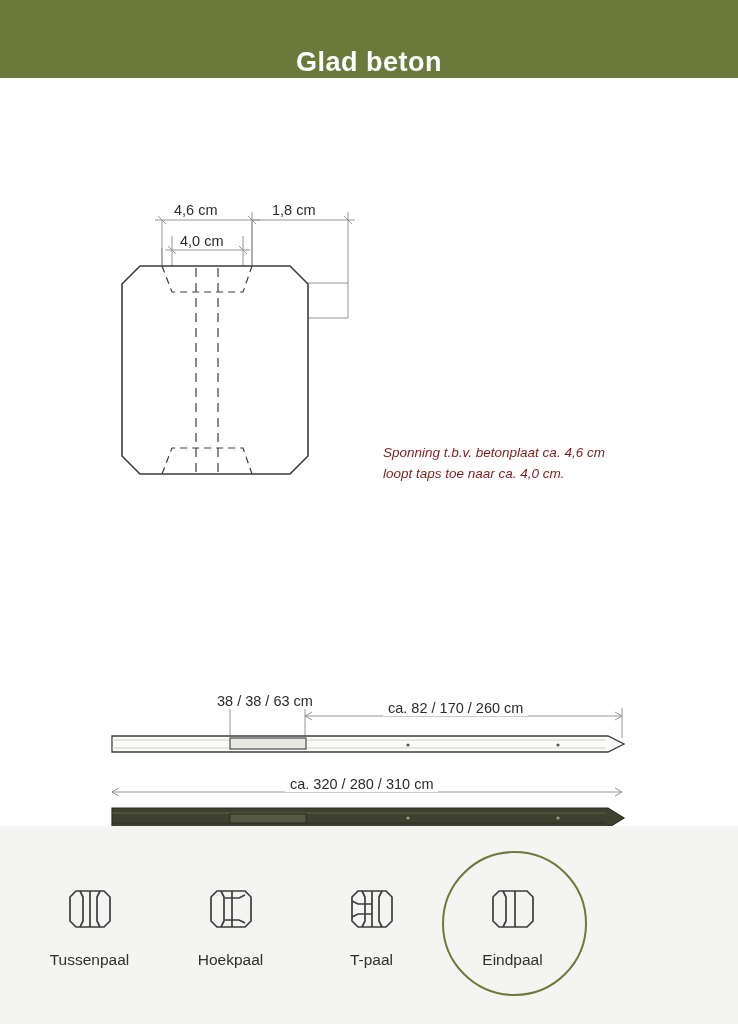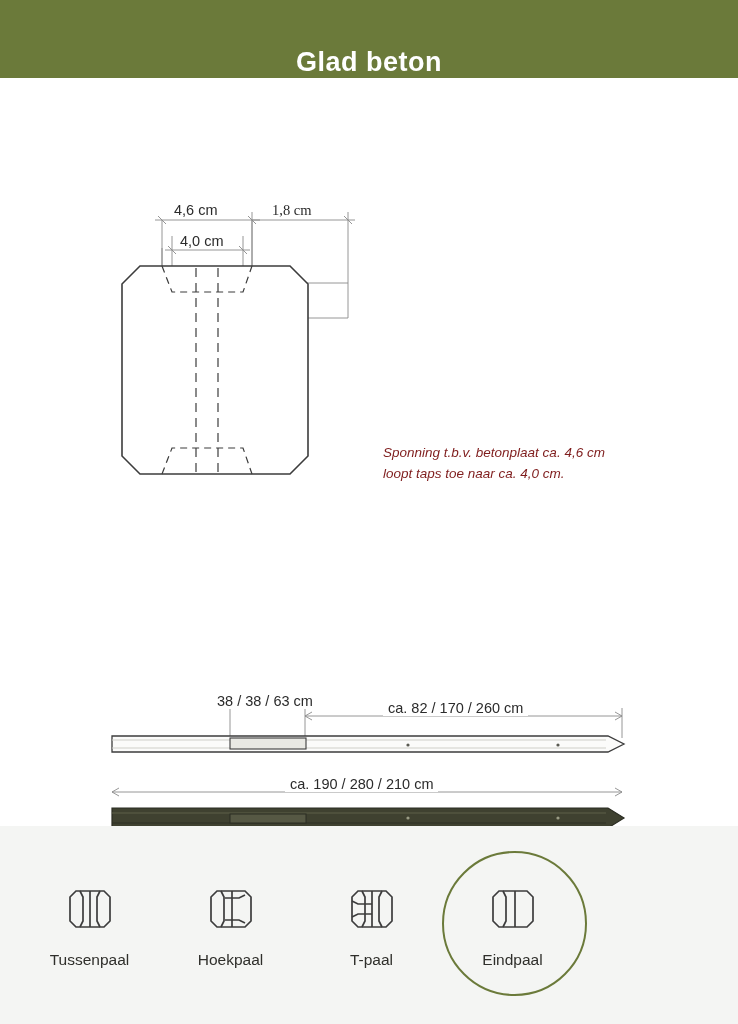--- a/index.html
+++ b/index.html
@@ -173,21 +173,21 @@
 
       <g stroke="#3c3c3c" stroke-width="1.2" stroke-dasharray="9,6">
         <line x1="96" y1="80" x2="96" y2="284"></line>
         <line x1="118" y1="80" x2="118" y2="284"></line>
       </g>
     </svg>
 
     
     <div style="position:absolute; left:70px; top:14px; background:#fff; padding:0 4px; font-size:14.5px;">4,6 cm</div>
     <div style="position:absolute; left:76px; top:45px; background:#fff; padding:0 4px; font-size:14.5px;">4,0 cm</div>
-    <div style="position:absolute; left:168px; top:14px; background:#fff; padding:0 4px; font-size:14.5px;font-family:Liberation Serif, serif;">1,8 cm</div>
+    <div style="position:absolute; left:168px; top:14px; background:#fff; padding:0 4px; font-size:14.5px;">1,8 cm</div>
   </div>
 
   <div class="note">Sponning t.b.v. betonplaat ca. 4,6 cm loopt taps toe naar ca. 4,0 cm.</div>
 
   <div class="elevation">
     <svg width="560" height="190" viewBox="0 0 560 190">
 
       <g stroke="#8a8a8a" stroke-width="0.9" fill="none">
         <line x1="140" y1="38" x2="215" y2="38"></line>
         <line x1="140" y1="38" x2="140" y2="70"></line>
@@ -222,21 +222,21 @@
         <line x1="22" y1="155" x2="516" y2="155" stroke="#2f3124" stroke-width="1"></line>
         <rect x="140" y="146" width="76" height="9" fill="#565844" stroke="#2b2c22" stroke-width="1"></rect>
         <circle cx="318" cy="150" r="1.6" fill="#9a9c85"></circle>
         <circle cx="468" cy="150" r="1.6" fill="#9a9c85"></circle>
       </g>
     </svg>
 
     
     <div style="position:absolute; left:122px; top:13px; background:#fff; padding:0 5px; font-size:14.5px;margin-top:12px;">38 / 38 / 63 cm</div>
     <div style="position:absolute; left:293px; top:32px; background:#fff; padding:0 5px; font-size:14.5px;">ca. 82 / 170  / 260 cm</div>
-    <div style="position:absolute; left:195px; top:108px; background:#fff; padding:0 5px; font-size:14.5px;">ca. 190 / 280 / 210 cm</div>
+    <div style="position:absolute; left:195px; top:108px; background:#fff; padding:0 5px; font-size:14.5px;">ca. 320 / 280 / 310 cm</div>
   </div>
 </div>
 
 <div class="footer">
   <div class="footer-items">
 
     <div class="foot-item">
       <span class="glyph">
         <svg width="52" height="48" viewBox="0 0 52 48">
           <polygon points="12,6 40,6 46,12 46,36 40,42 12,42 6,36 6,12" fill="none" stroke="#3c3c3c" stroke-width="1.7"></polygon>

